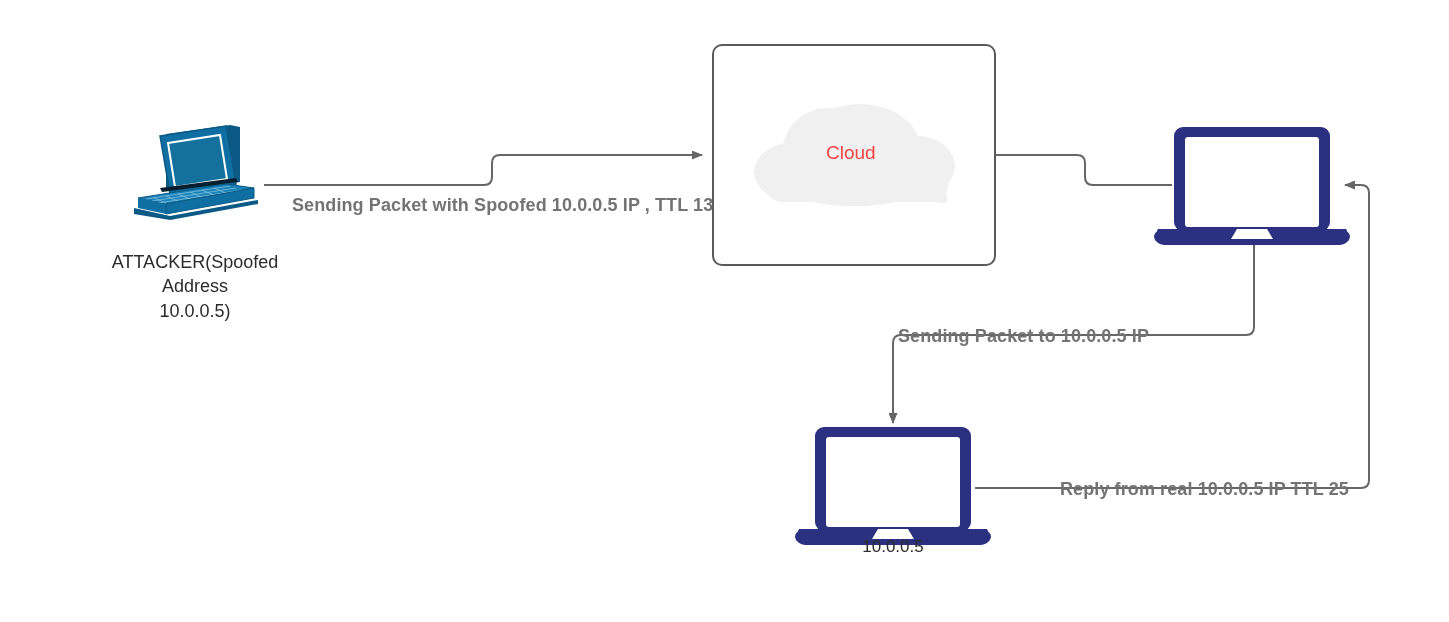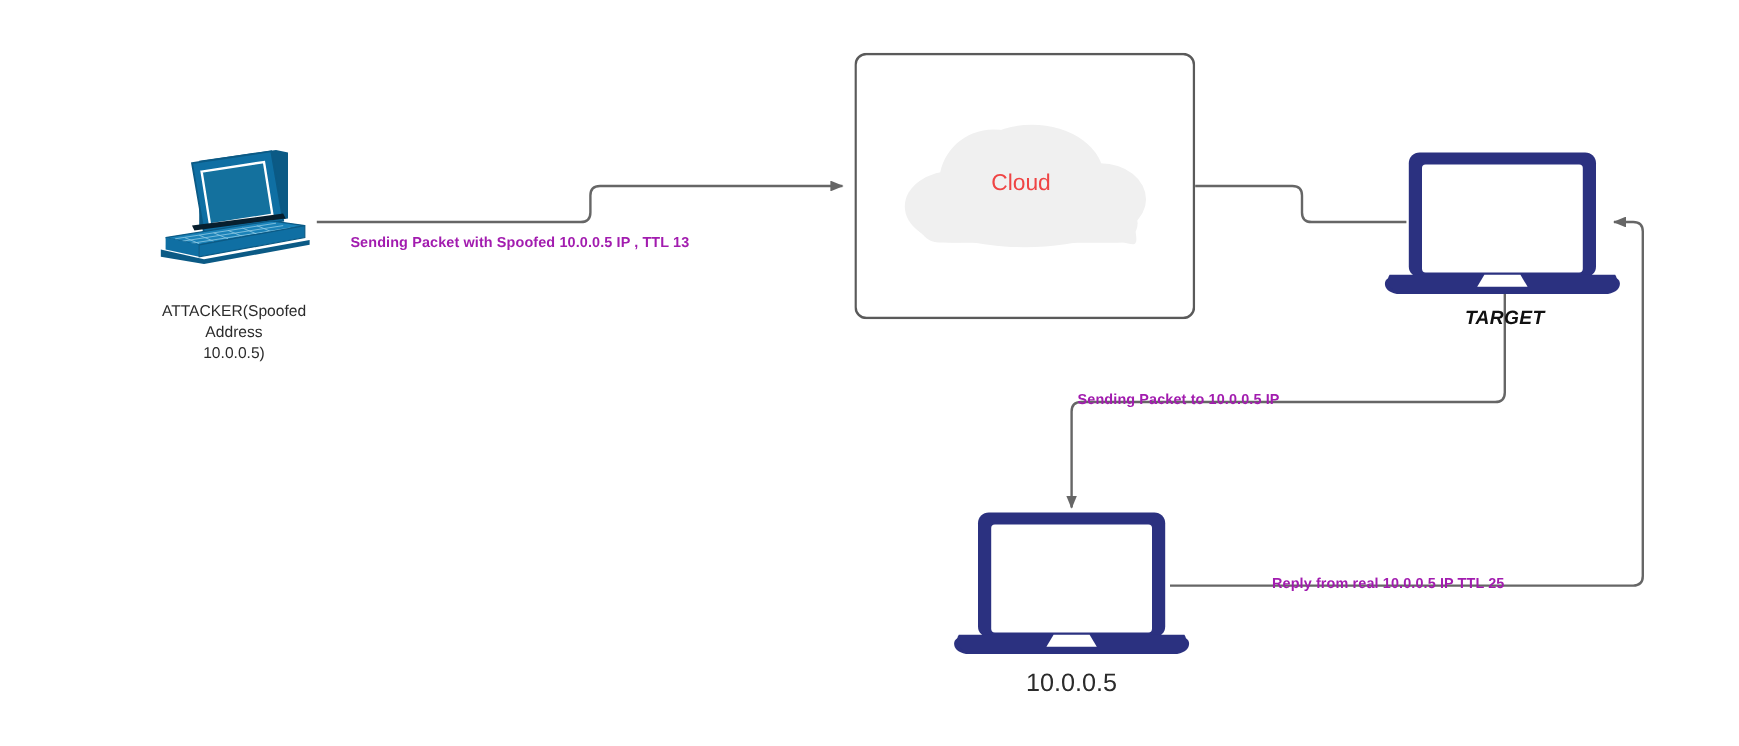--- a/index.html
+++ b/index.html
@@ -23,30 +23,30 @@
     top: 0;
     width: 1449px;
     height: 622px;
   }
   .node {
     position: absolute;
   }
   .edge-label {
     position: absolute;
     font-family: "Liberation Sans", sans-serif;
-    font-size: 12px;
+    font-size: 18px;
     font-weight: bold;
-    color: #a21caf;
+    color: #737373;
     white-space: nowrap;
     letter-spacing: 0.1px;
   }
   .node-label {
     position: absolute;
     font-family: "Liberation Sans", sans-serif;
-    font-size: 13px;
+    font-size: 18px;
     color: #2b2b2b;
     text-align: center;
     white-space: pre-line;
     line-height: 1.35;
   }
   .node-label.bold-italic {
     font-weight: bold;
     font-style: italic;
     font-size: 16px;
     color: #111111;
@@ -138,33 +138,32 @@
   <div class="node" style="left:1152px; top:125px; width:200px; height:124px;">
     <svg width="200" height="124" viewBox="0 0 200 124" xmlns="http://www.w3.org/2000/svg">
       <rect x="22" y="2" width="156" height="104" rx="9" ry="9" fill="#2B3180"></rect>
       <rect x="33" y="12" width="134" height="90" rx="3" ry="3" fill="#ffffff"></rect>
       <path d="M8,106 L192,106 C200,106 201,118 188,120 L12,120 C-1,118 0,106 8,106 Z" fill="#2B3180"></path>
       <path d="M6,104 C2,110 6,118 16,118 L184,118 C194,118 198,110 194,104 Z" fill="#2B3180"></path>
       <path d="M85,104 L115,104 L121,114 L79,114 Z" fill="#ffffff"></path>
     </svg>
   </div>
 
-  <div class="node-label bold-italic" style="left:1154px; top:255px; width:200px;">TARGET</div>
 
   <div class="node" style="left:793px; top:425px; width:200px; height:124px;">
     <svg width="200" height="124" viewBox="0 0 200 124" xmlns="http://www.w3.org/2000/svg">
       <rect x="22" y="2" width="156" height="104" rx="9" ry="9" fill="#2B3180"></rect>
       <rect x="33" y="12" width="134" height="90" rx="3" ry="3" fill="#ffffff"></rect>
       <path d="M8,106 L192,106 C200,106 201,118 188,120 L12,120 C-1,118 0,106 8,106 Z" fill="#2B3180"></path>
       <path d="M6,104 C2,110 6,118 16,118 L184,118 C194,118 198,110 194,104 Z" fill="#2B3180"></path>
       <path d="M85,104 L115,104 L121,114 L79,114 Z" fill="#ffffff"></path>
     </svg>
   </div>
 
-  <div class="node-label" style="left:793px; top:556px; width:200px; font-size:21px;">10.0.0.5</div>
+  <div class="node-label" style="left:793px; top:536px; width:200px; font-size:17px;">10.0.0.5</div>
 
   <div class="edge-label" style="left:292px; top:195px;">Sending Packet with Spoofed 10.0.0.5 IP , TTL 13</div>
 
   <div class="edge-label" style="left:898px; top:326px;">Sending Packet to 10.0.0.5 IP</div>
 
   <div class="edge-label" style="left:1060px; top:479px;">Reply from real 10.0.0.5 IP TTL 25</div>
 
 </div>
 
 </body></html>

